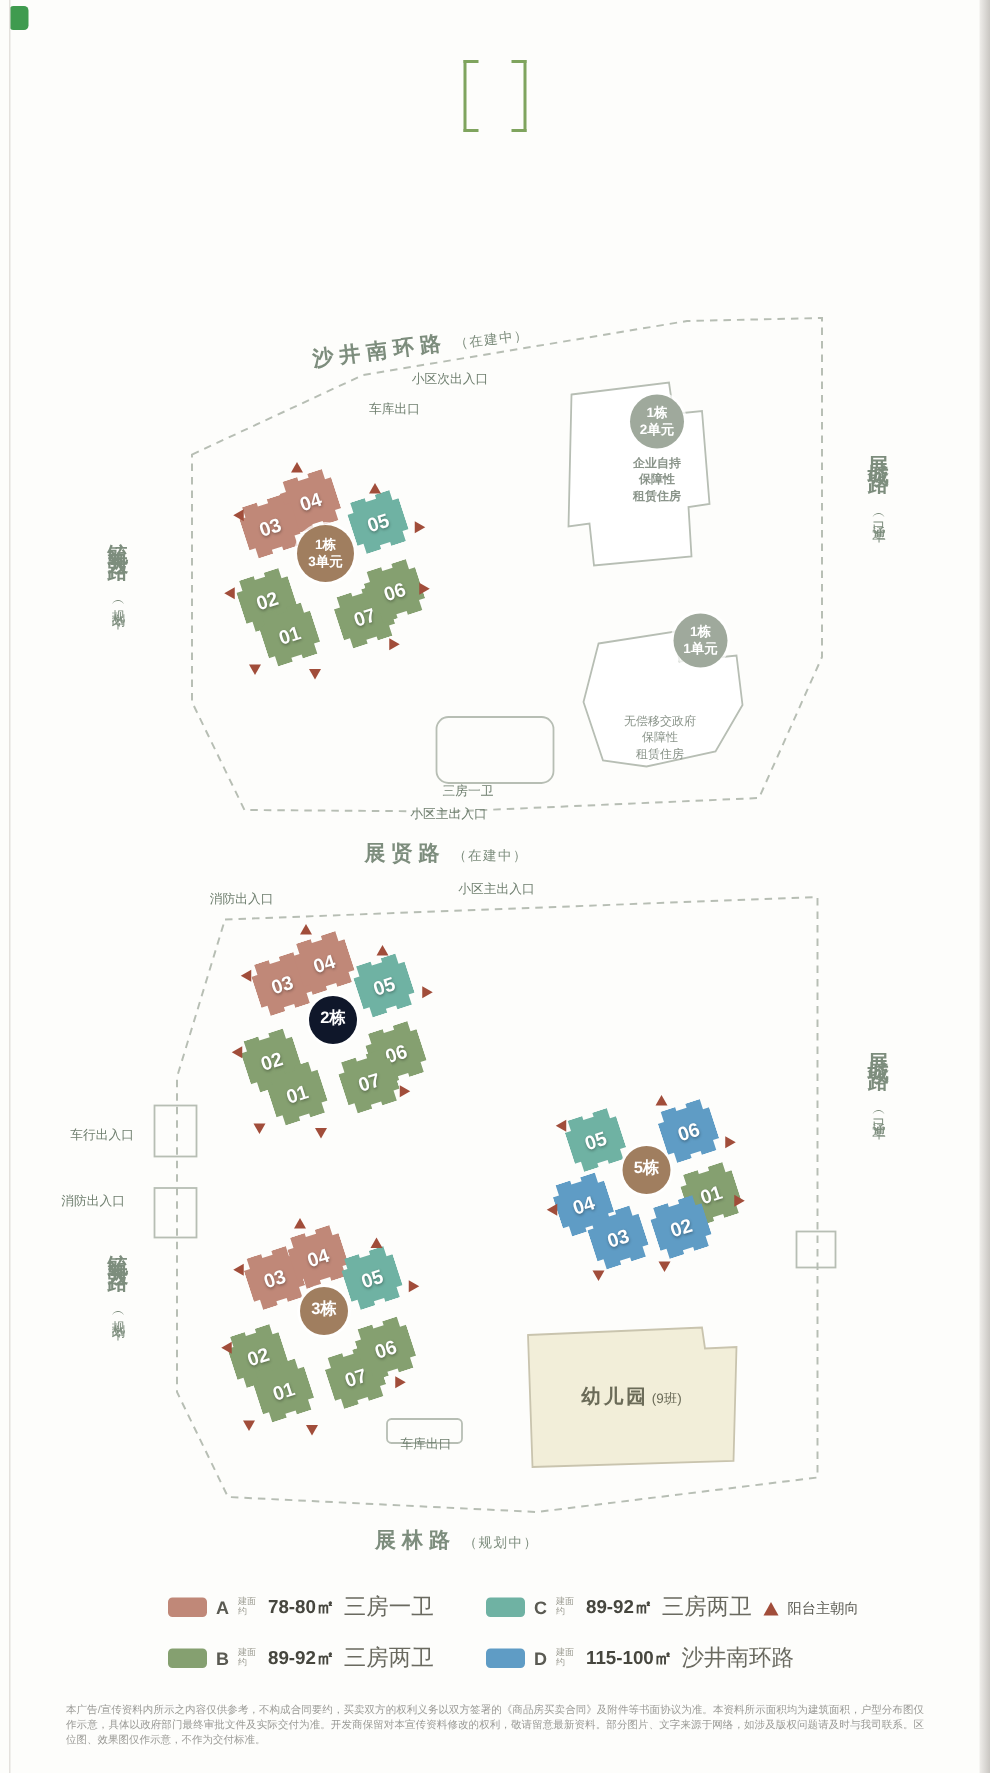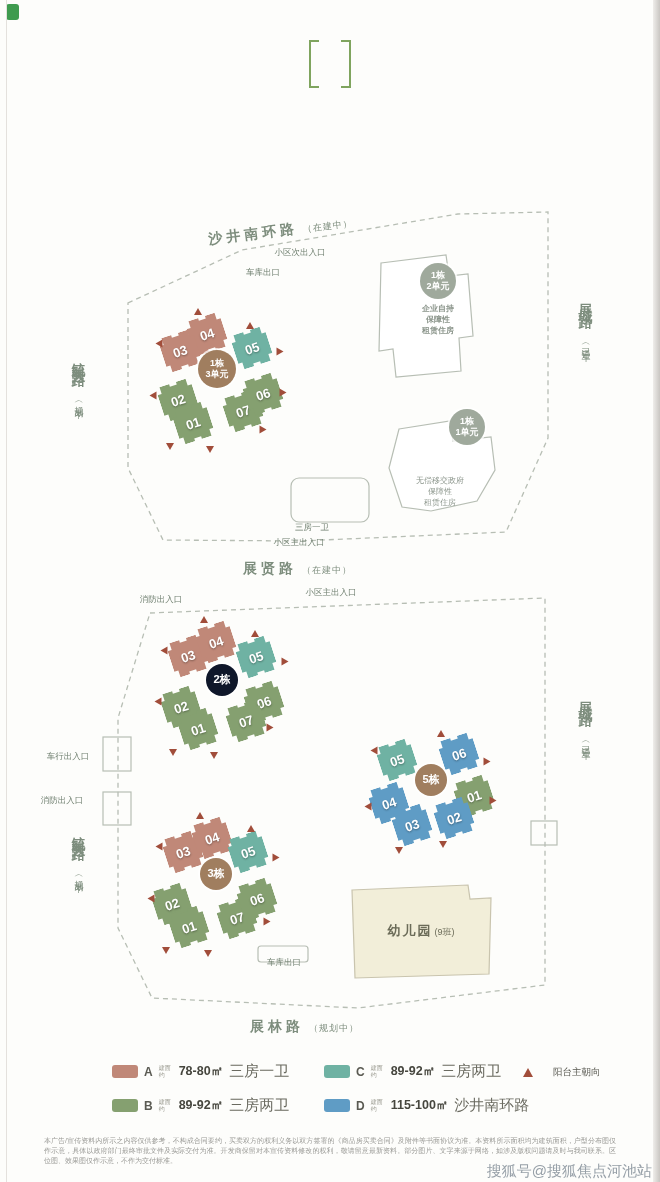--- a/index.html
+++ b/index.html
@@ -48,21 +48,21 @@
   .kg-count{font-size:9px;font-weight:400;letter-spacing:0;margin-left:2px;text-align:right;}
   
   .legend{position:absolute;left:112px;top:1062px;width:410px;display:grid;
           grid-template-columns:212px 212px;row-gap:15px;z-index:5;}
   .legend-item{display:flex;align-items:center;gap:6px;}
   .swatch{width:26px;height:13px;border-radius:3px;flex:0 0 auto;}
   .l-letter{font-size:12px;font-weight:700;color:#5a5a52;}
   .l-prefix{display:inline-block;width:14px;font-size:6px;line-height:1.15;color:#9a9a90;}
   .l-area{font-size:12.5px;font-weight:700;color:#46463e;white-space:nowrap;}
   .l-desc{font-size:15px;color:#6a6a60;white-space:nowrap;}
-  .balcony{position:absolute;left:523px;top:1066px;display:flex;align-items:center;gap:20px;z-index:5;}
+  .balcony{position:absolute;left:509px;top:1066px;display:flex;align-items:center;gap:6px;z-index:5;}
   .tri-legend{width:0;height:0;border-left:5px solid transparent;border-right:5px solid transparent;
               border-bottom:9px solid #a14d3a;}
   .b-label{font-size:9.5px;color:#5a5a52;white-space:nowrap;}
   
   .disclaimer{position:absolute;left:44px;right:44px;top:1136px;font-size:7px;line-height:1.45;
               color:#9a9a96;text-align:justify;z-index:5;}
   .watermark{position:absolute;right:8px;bottom:1px;font-size:15px;color:#97a0a8;z-index:10;white-space:nowrap;}
   svg.linework{position:absolute;inset:0;z-index:2;}
 </style>
 </head>
@@ -267,15 +267,14 @@
       <span class="l-area">115-100㎡</span>
       <span class="l-desc">沙井南环路</span>
     </div>
   </div>
   <div class="balcony">
     <span class="tri-legend"></span>
     <span class="b-label">阳台主朝向</span>
   </div>
 
   <div class="disclaimer">本广告/宣传资料内所示之内容仅供参考，不构成合同要约，买卖双方的权利义务以双方签署的《商品房买卖合同》及附件等书面协议为准。本资料所示面积均为建筑面积，户型分布图仅作示意，具体以政府部门最终审批文件及实际交付为准。开发商保留对本宣传资料修改的权利，敬请留意最新资料。部分图片、文字来源于网络，如涉及版权问题请及时与我司联系。区位图、效果图仅作示意，不作为交付标准。</div>
-  <div class="watermark">搜狐号@搜狐焦点河池站</div>
 
 </div>
 
 </body></html>

